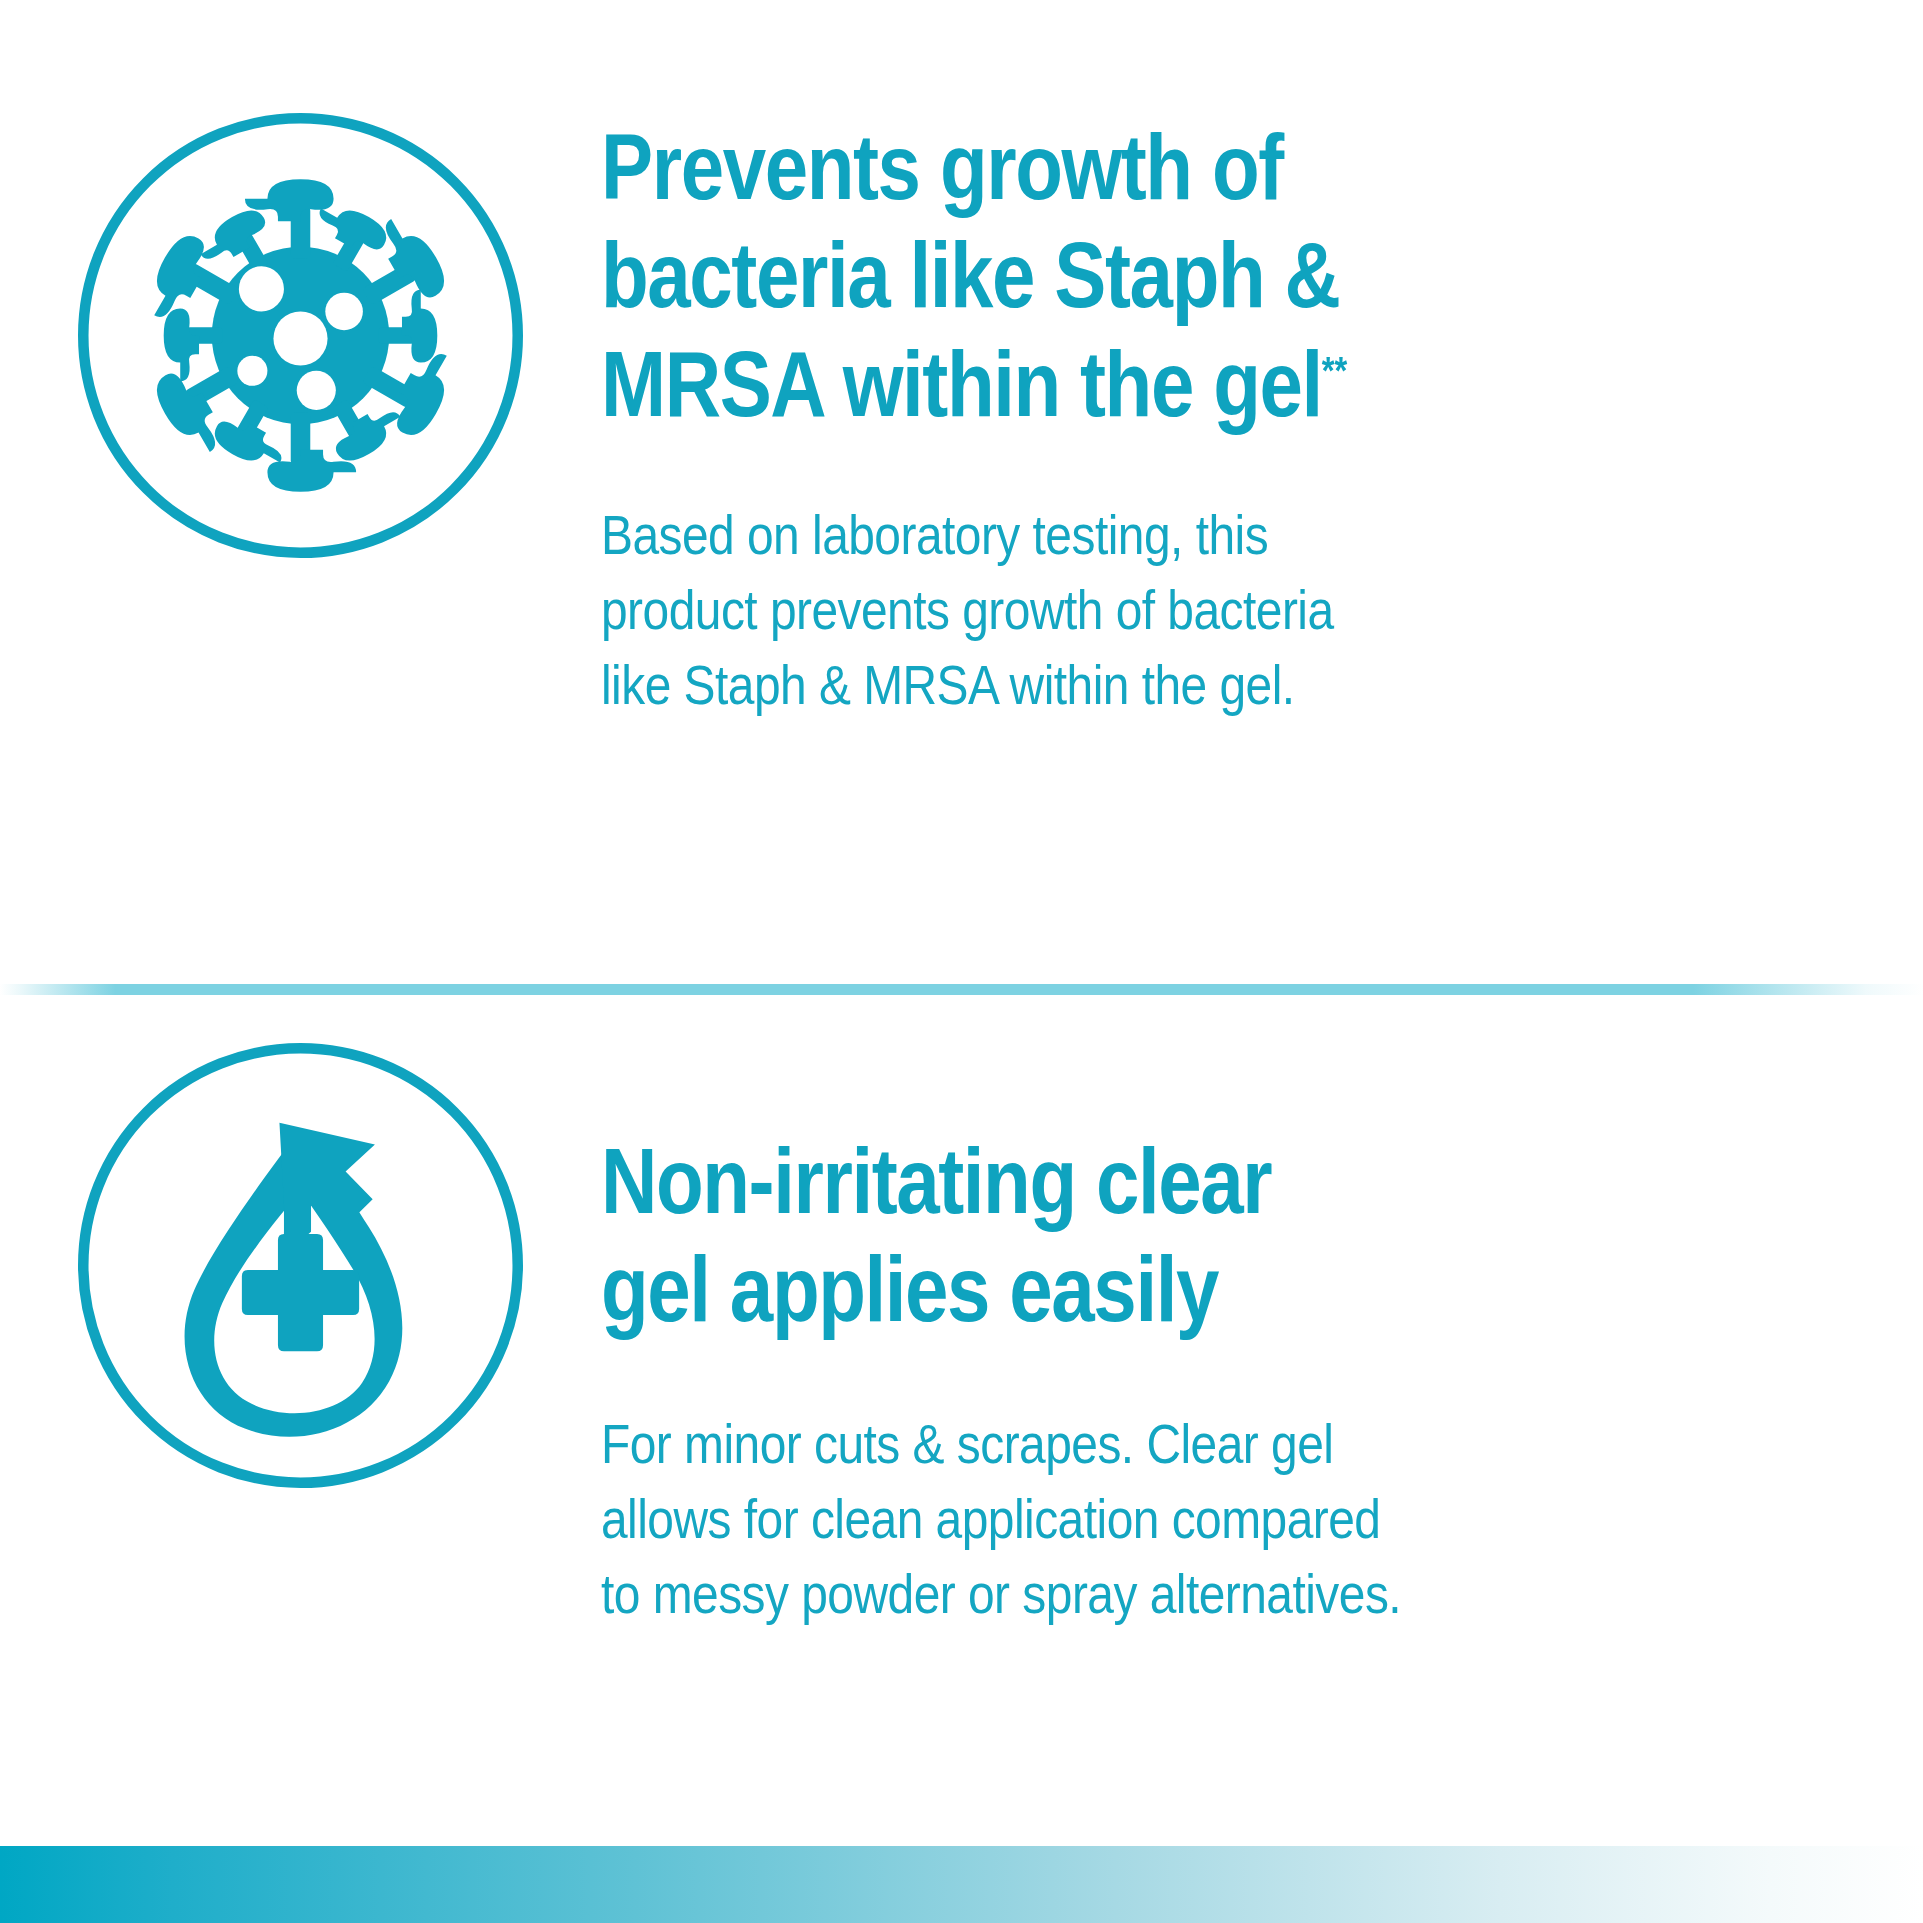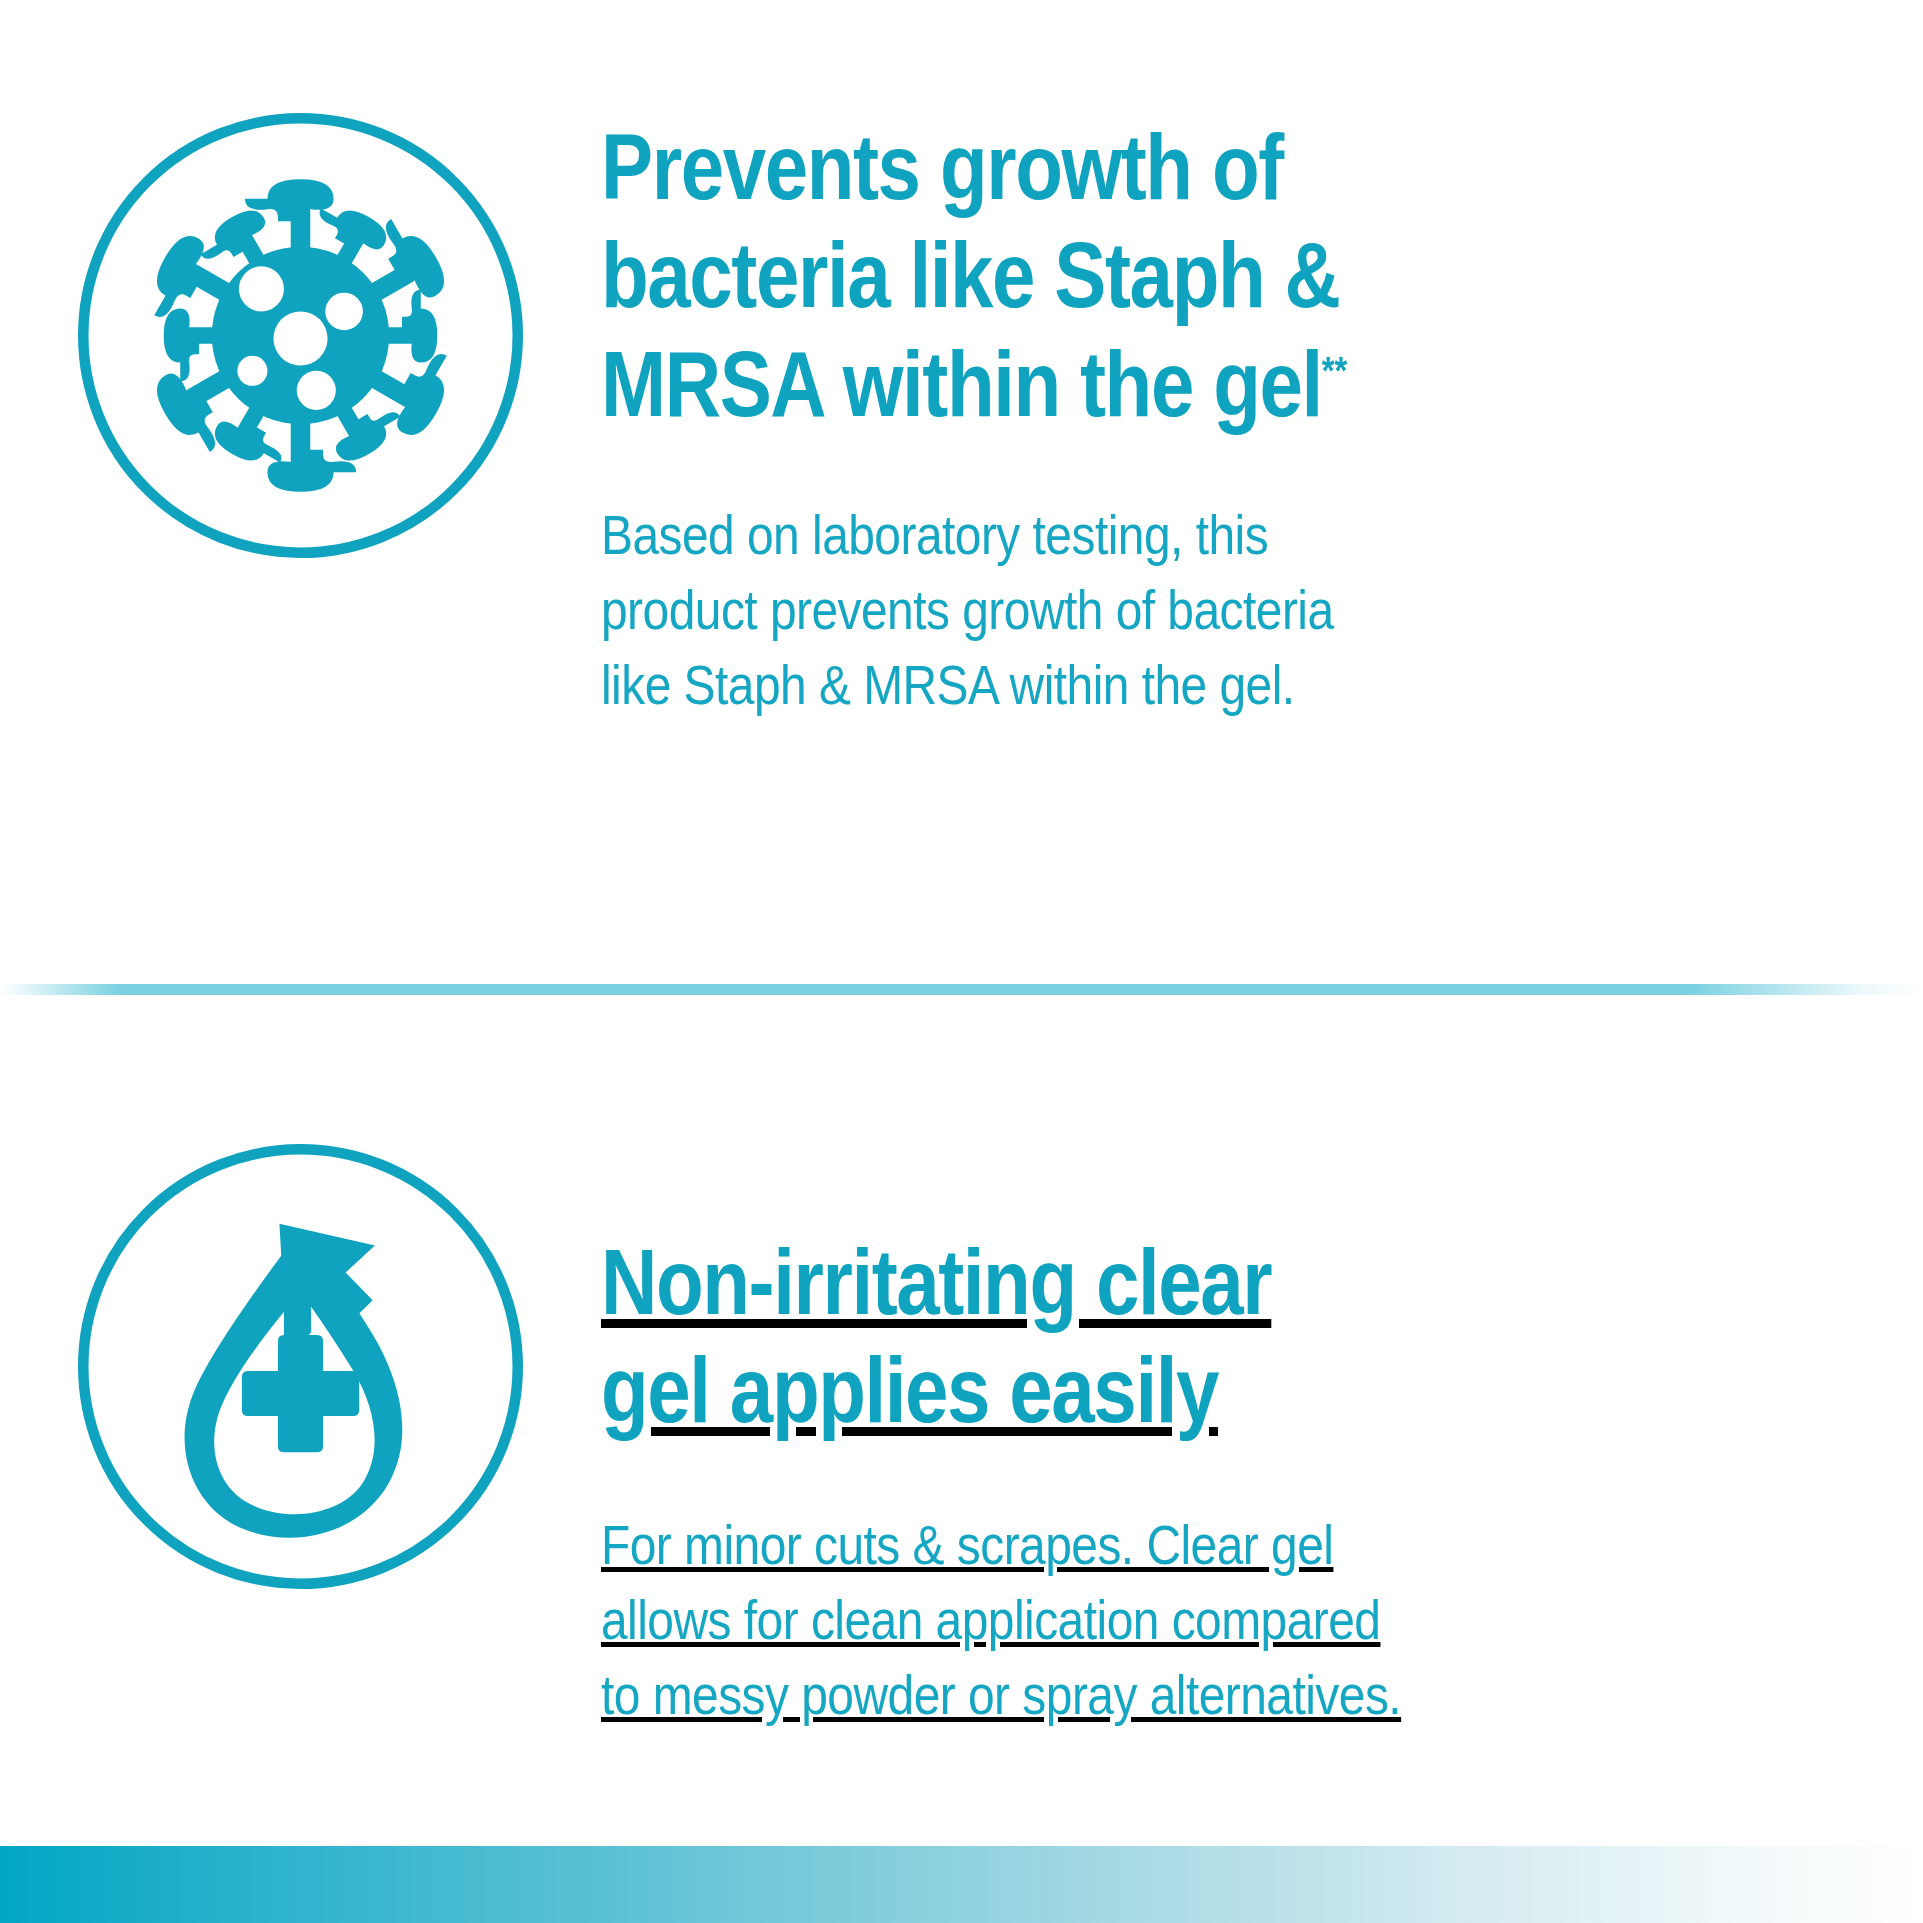--- a/index.html
+++ b/index.html
@@ -24,21 +24,21 @@
   
   .feature {
     position: absolute;
     left: 0;
     width: 1924px;
     display: flex;
     align-items: flex-start;
   }
 
   .feature-1 { top: 113px; }
-  .feature-2 { top: 1144px; text-decoration: underline; }
+  .feature-2 { top: 1043px; }
 
   .icon-col {
     width: 601px;
     flex: 0 0 601px;
     display: flex;
     justify-content: flex-start;
     padding-left: 78px;
     box-sizing: border-box;
   }
 

